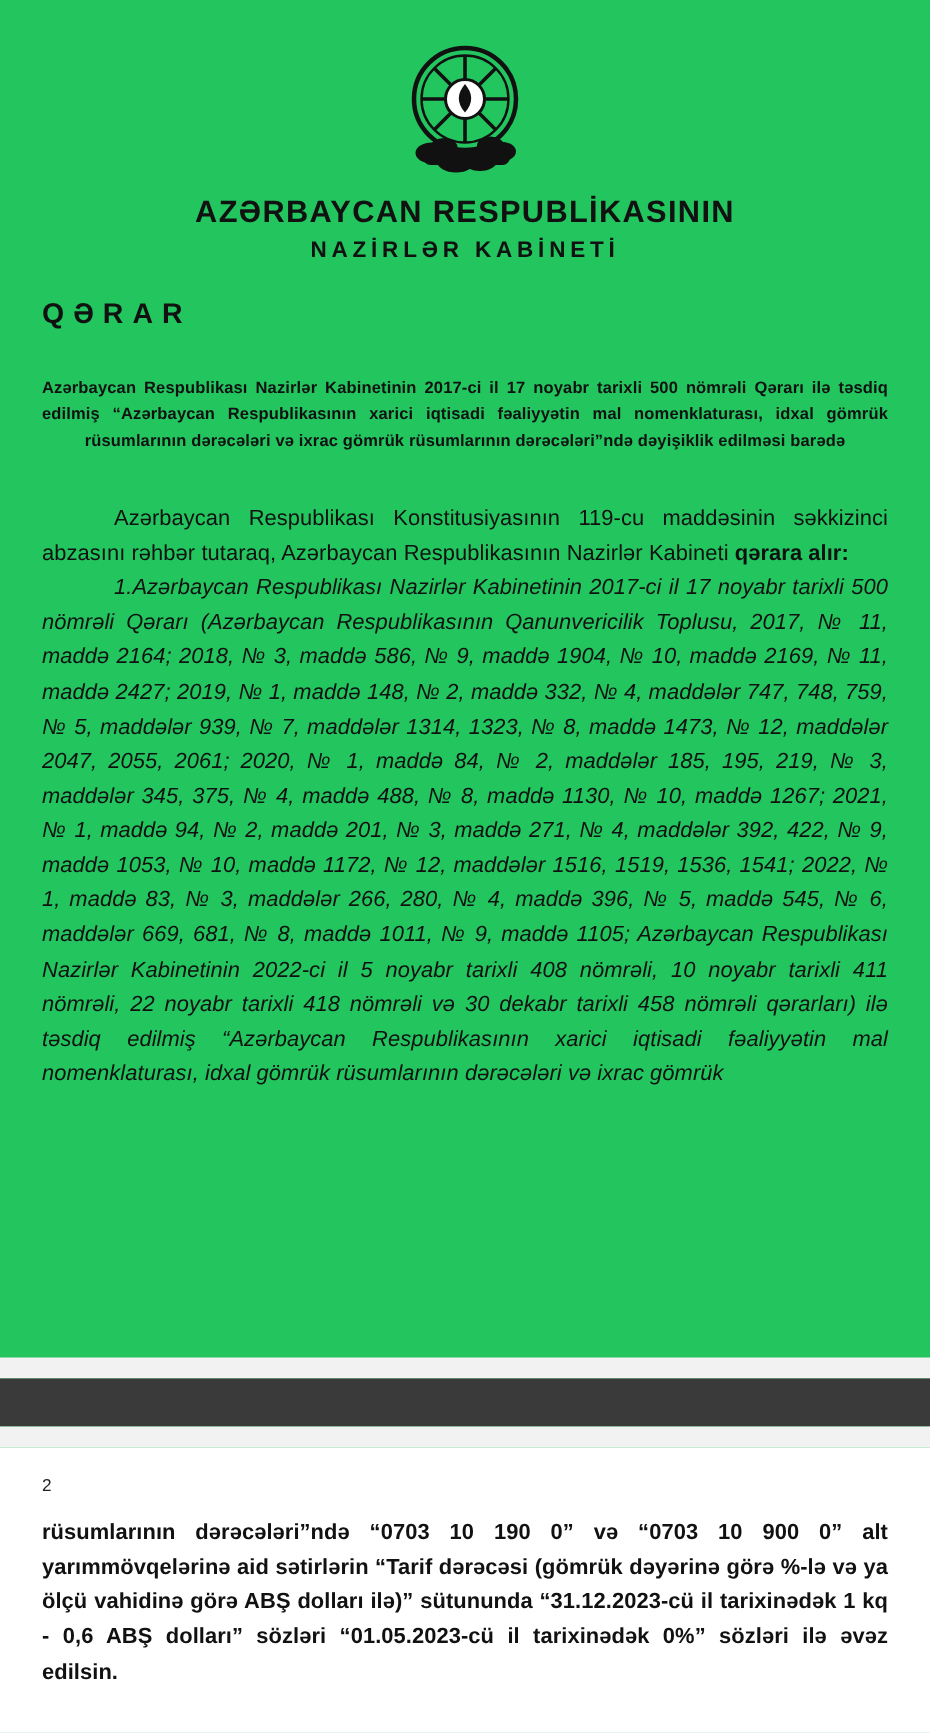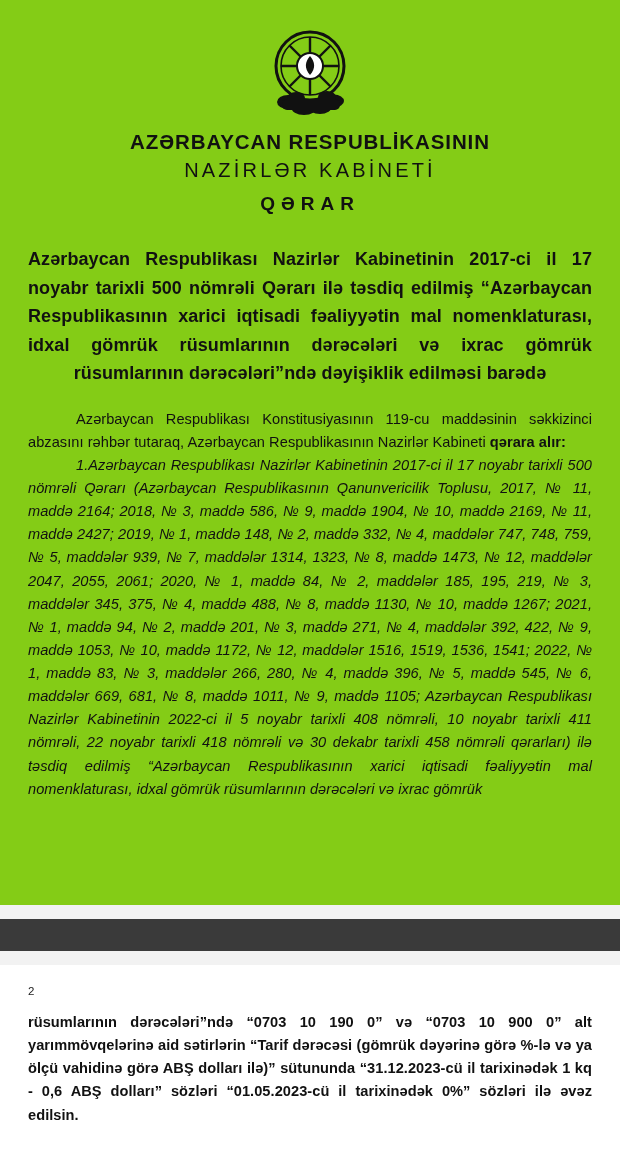--- a/index.html
+++ b/index.html
@@ -12,21 +12,21 @@
     height: 1155px;
     font-family: "Liberation Sans", sans-serif;
     color: #1a1a1a;
     position: relative;
     overflow: hidden;
   }
   .page {
     width: 620px;
     height: 992px;
     position: relative;
-    background: #84cc16;
+    background: #22c55e;
     box-sizing: border-box;
   }
   .page-1 {
     padding: 0 28px;
     box-sizing: border-box;
   }
   .emblem-wrap {
     display: flex;
     justify-content: center;
     align-items: flex-start;
@@ -43,47 +43,47 @@
     margin-top: 6px;
   }
   .title-line-1 {
     font-size: 20.5px;
     font-weight: bold;
     letter-spacing: 0.9px;
     line-height: 1.32;
     color: #111111;
   }
   .title-line-2 {
-    font-size: 20px;
-    font-weight: normal;
+    font-size: 15px;
+    font-weight: bold;
     letter-spacing: 3.2px;
     line-height: 1.32;
     color: #111111;
     margin-top: 2px;
   }
   .doc-type {
-    text-align: center;
+    text-align: left;
     font-size: 19px;
     font-weight: bold;
     letter-spacing: 6px;
-    margin-top: 10px;
+    margin-top: 22px;
     color: #111111;
   }
   .preamble {
     margin-top: 30px;
-    font-size: 18px;
+    font-size: 11px;
     font-weight: bold;
     line-height: 1.58;
     text-align: justify;
     text-align-last: center;
     color: #111111;
     letter-spacing: 0.1px;
   }
   .body-block {
-    margin-top: 20px;
+    margin-top: 32px;
     font-size: 14.6px;
     line-height: 1.585;
     text-align: justify;
     color: #111111;
     letter-spacing: 0.05px;
   }
   .body-block p {
     margin: 0;
     text-indent: 48px;
   }

